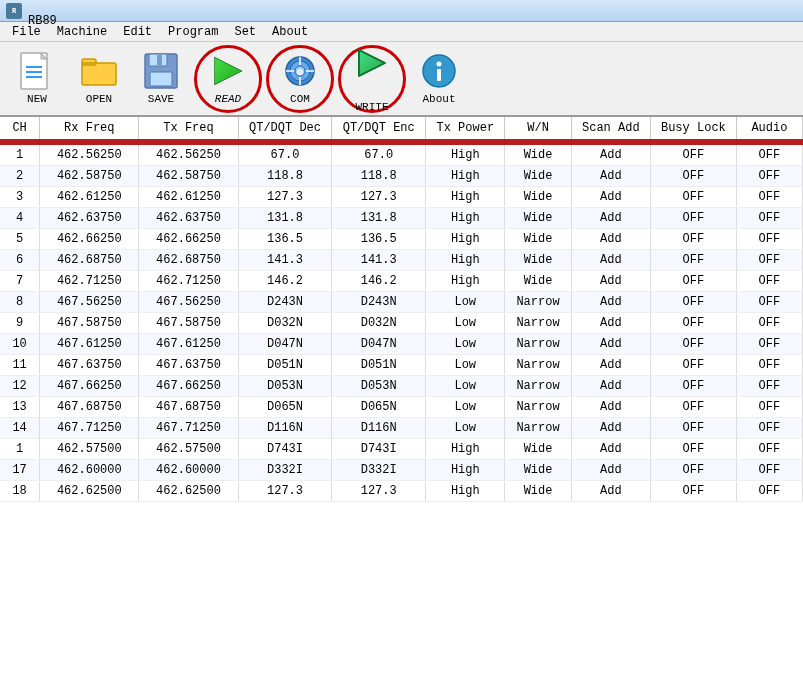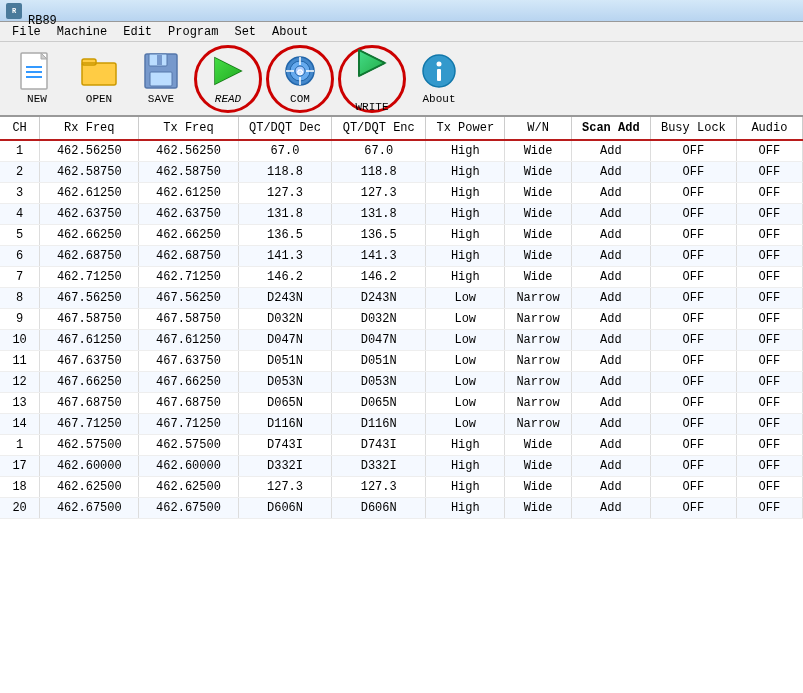--- a/index.html
+++ b/index.html
@@ -93,41 +93,41 @@
       font-family: 'Courier New', monospace;
     }
     thead tr {
       background: #e8e8e8;
       border-bottom: 2px solid #999;
     }
     th {
       padding: 4px 6px;
       text-align: center;
       border-right: 1px solid #ccc;
-      border-bottom: 2px solid #b91c1c;
+      border-bottom: 6px solid #b91c1c;
       font-weight: normal;
       white-space: nowrap;
     }
     td {
       padding: 3px 6px;
       text-align: center;
       border-right: 1px solid #ddd;
       border-bottom: 1px solid #eee;
       white-space: nowrap;
     }
     tr:nth-child(even) { background: #f5f9ff; }
     tr:nth-child(odd) { background: #ffffff; }
     .col-ch { width: 36px; }
     .col-rxfreq { width: 90px; }
     .col-txfreq { width: 90px; }
     .col-qtdqt-dec { width: 72px; }
     .col-qtdqt-enc { width: 72px; }
     .col-txpwr { width: 72px; }
     .col-wn { width: 60px; }
-    .col-scanadd { width: 72px; font-weight: bold; }
+    .col-scanadd { width: 72px; }
     .col-busylock { width: 72px; }
     .col-audio { width: 60px; }
   </style>
 </head>
 <body>
 
 <div id="title-bar">
   <div class="app-icon">
     <span style="font-size:7px; font-weight:bold; color:white;">R</span>
   </div>
@@ -457,27 +457,15 @@
           <td>462.62500</td>
           <td>462.62500</td>
           <td>127.3</td>
           <td>127.3</td>
           <td>High</td>
           <td>Wide</td>
           <td>Add</td>
           <td>OFF</td>
           <td>OFF</td>
         </tr>
-        <tr>
-          <td>20</td>
-          <td>462.67500</td>
-          <td>462.67500</td>
-          <td>D606N</td>
-          <td>D606N</td>
-          <td>High</td>
-          <td>Wide</td>
-          <td>Add</td>
-          <td>OFF</td>
-          <td>OFF</td>
-        </tr>
       </tbody>
   </table>
 </div>
 
 </body></html>

